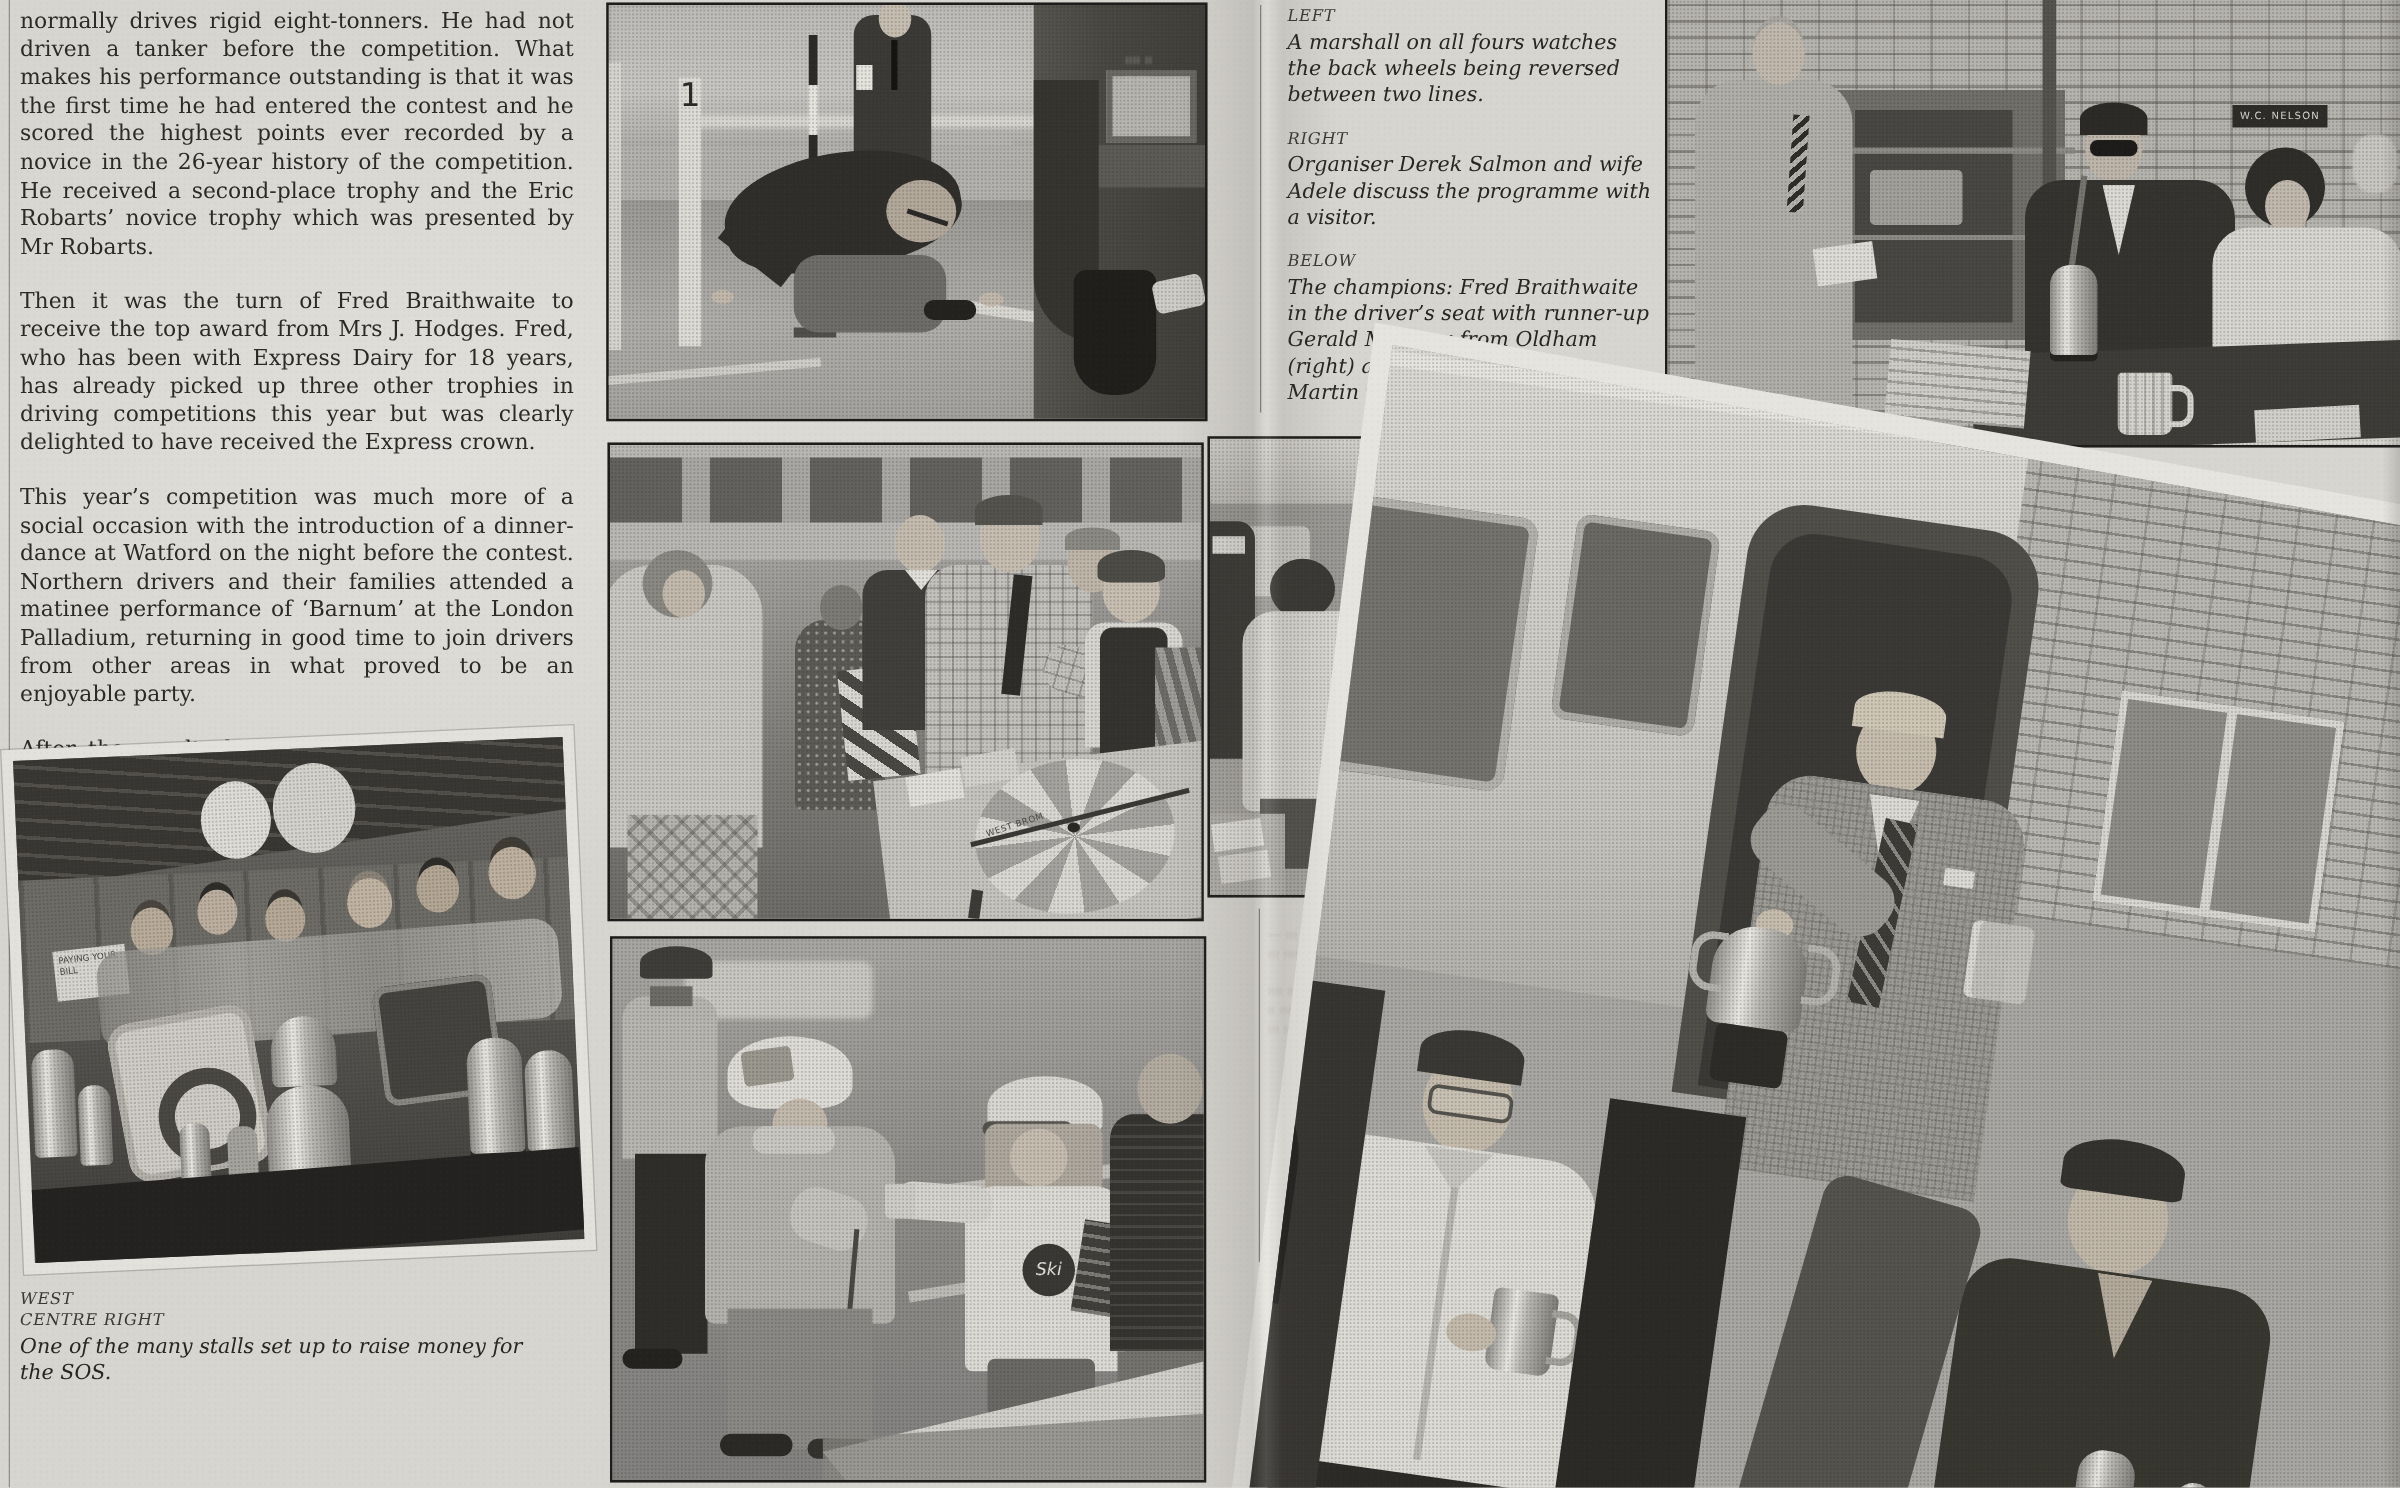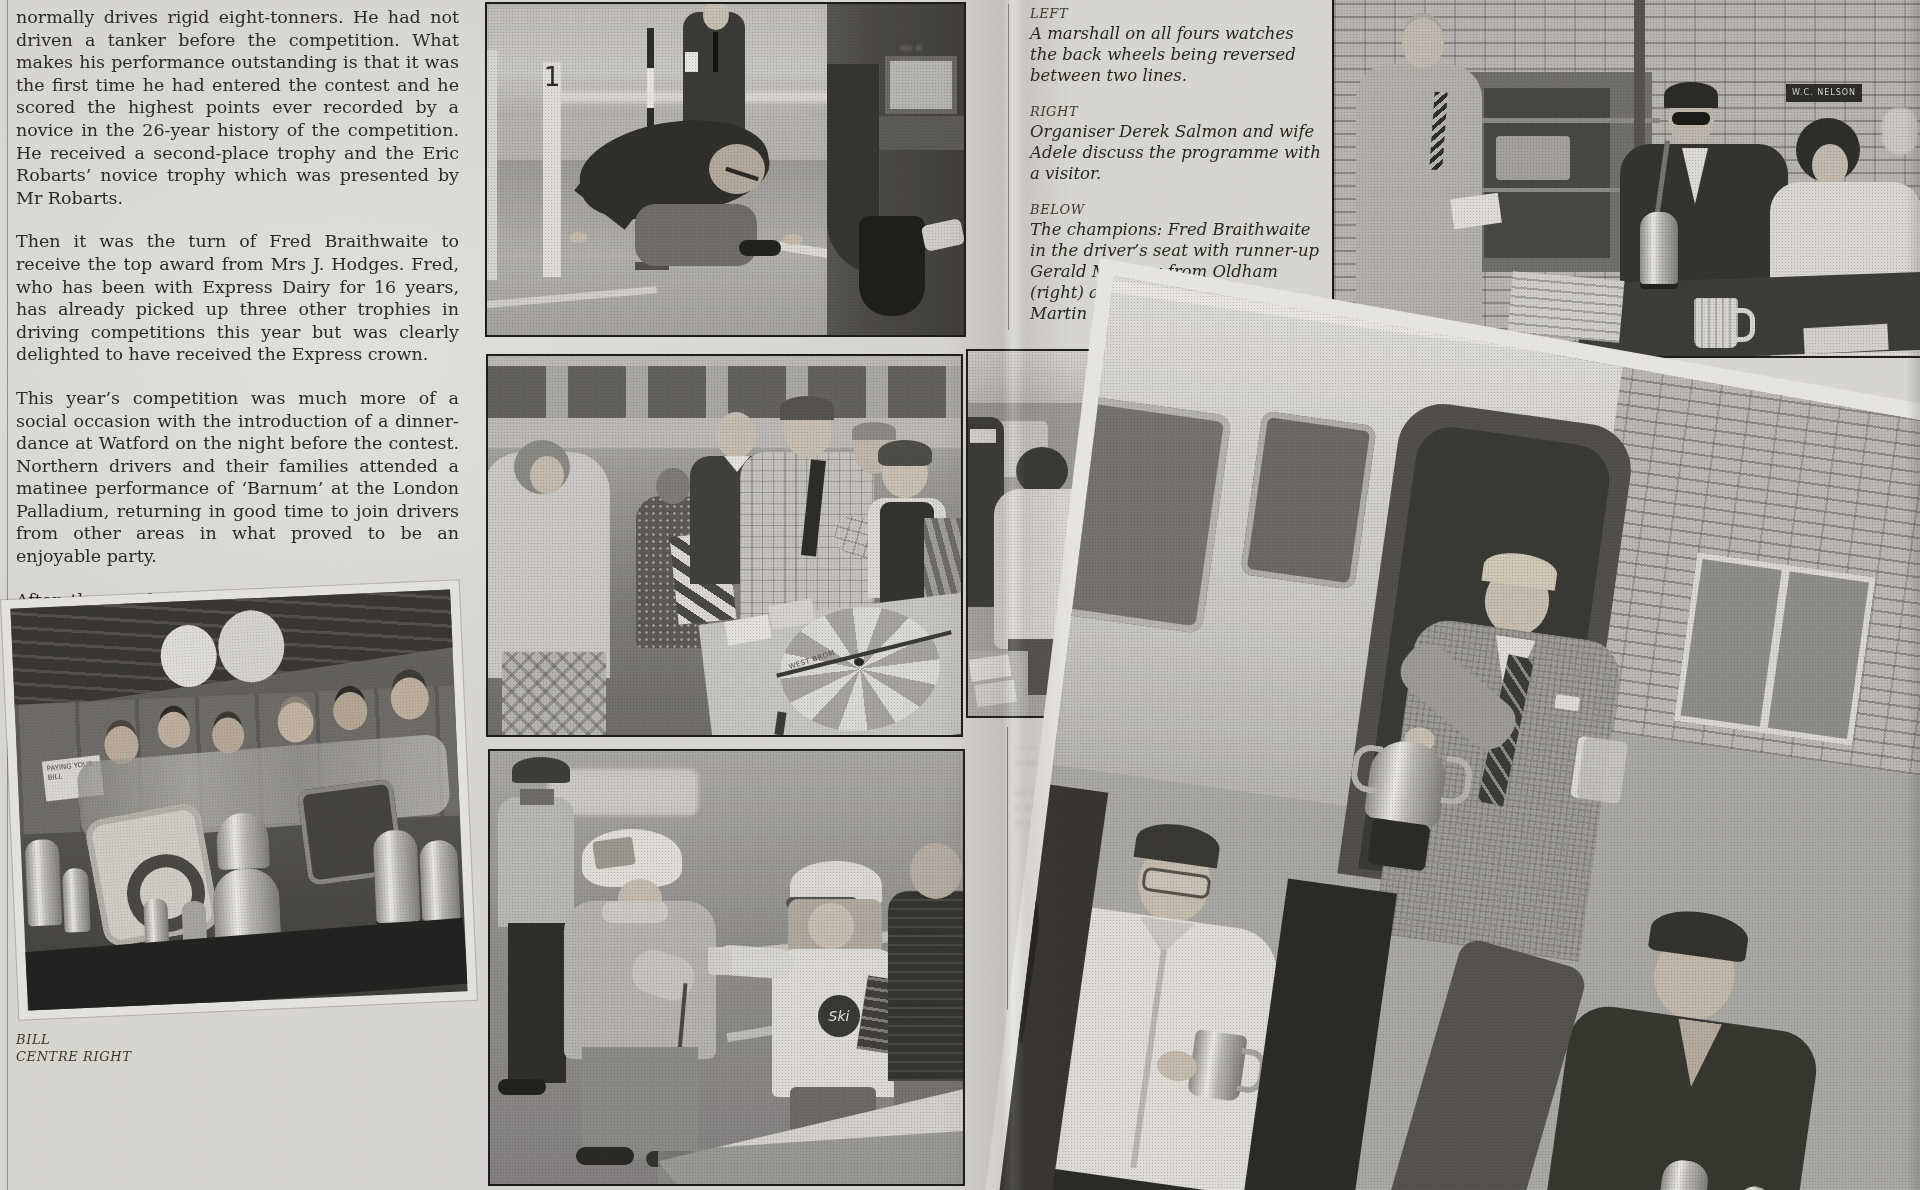--- a/index.html
+++ b/index.html
@@ -42,21 +42,21 @@
     background-image:radial-gradient(rgba(110,105,98,.10) .8px, transparent 1px);background-size:5px 5px;}
   .edge-r{right:0;top:0;width:14px;height:1190px;z-index:6;background:linear-gradient(90deg,rgba(60,57,52,0),rgba(60,57,52,.18));pointer-events:none;}
 </style>
 </head>
 <body>
 
 <div class="a rule" style="left:7px;top:0;height:1190px;opacity:.75;"></div>
 
 <div class="a bodycol">
   <p>normally drives rigid eight-tonners. He had not driven a tanker before the competition. What makes his performance outstanding is that it was the first time he had entered the contest and he scored the highest points ever recorded by a novice in the 26-year history of the competition. He received a second-place trophy and the Eric Robarts’ novice trophy which was presented by Mr Robarts.</p>
-  <p>Then it was the turn of Fred Braithwaite to receive the top award from Mrs J. Hodges. Fred, who has been with Express Dairy for 16 years, has already picked up three other trophies in driving competitions this year but was clearly delighted to have received the Express crown.</p>
+  <p>Then it was the turn of Fred Braithwaite to receive the top award from Mrs J. Hodges. Fred, who has been with Express Dairy for 18 years, has already picked up three other trophies in driving competitions this year but was clearly delighted to have received the Express crown.</p>
   <p>This year’s competition was much more of a social occasion with the introduction of a dinner-dance at Watford on the night before the contest. Northern drivers and their families attended a matinee performance of ‘Barnum’ at the London Palladium, returning in good time to join drivers from other areas in what proved to be an enjoyable party.</p>
   <p>After the results had been announced, Express Dairy chairman Tony Good referred to the presence of two guest celebrities — comedian Harry Worth and musical composer Ron Goodwin. They were participating to lend support to the Ski SOS appeal.</p>
   <p style="margin-bottom:0;"><span>Having lunched with them and listened to their accounts of the work done by the SOS, Mr Good said he felt Express Dairy was privileged to be associated with this very worthwhile charity</span><span class="endmark">E</span></p>
 </div>
 
 <div class="a photo ht" style="left:485px;top:2px;width:477px;height:331px;">
   <div class="a blur2" style="left:0;top:0;width:477px;height:112px;background:linear-gradient(#bdbbb8,#c8c6c3 60%,#b2b0ad);"></div>
   <div class="a blur2" style="left:60px;top:88px;width:417px;height:10px;background:#d8d6d1;"></div>
   <div class="a blur2" style="left:398px;top:92px;width:0px;height:0px;"></div>
   <div class="a blur2" style="left:247px;top:103px;width:78px;height:32px;border-radius:10px 14px 4px 4px;background:#b7b5b2;"></div>
@@ -189,22 +189,23 @@
     <div class="a silver" style="left:196px;top:214px;width:52px;height:56px;border-radius:50% 50% 10% 10%;"></div>
     <div class="a silver" style="left:190px;top:270px;width:66px;height:74px;border-radius:30px 30px 6px 6px;box-shadow:0 6px 0 #2b2a27;"></div>
     <div class="a silver" style="left:352px;top:238px;width:44px;height:92px;border-radius:20px 20px 4px 4px;box-shadow:0 6px 0 #2b2a27;"></div>
     <div class="a silver" style="left:398px;top:250px;width:38px;height:80px;border-radius:18px 18px 4px 4px;"></div>
     <div class="a silver" style="left:120px;top:296px;width:24px;height:46px;border-radius:10px 10px 3px 3px;box-shadow:38px 4px 0 #a5a39e;"></div>
     <div class="a" style="left:0;top:336px;width:440px;height:66px;background:#232220;transform:rotate(-2deg);"></div>
   </div>
 </div>
 
 <div class="a cap" style="left:16px;top:1032px;width:420px;">
-  <p class="lbl">BILL</p>
+  <p class="lbl">WEST</p>
   <p class="lbl">CENTRE RIGHT</p>
+  <p class="txt">One of the many stalls set up to raise money for the SOS.</p>
 
 </div>
 
 <div class="a rule" style="left:1008px;top:4px;height:326px;"></div>
 <div class="a rule" style="left:1007px;top:727px;height:283px;"></div>
 
 <div class="a cap" style="left:1030px;top:6px;width:292px;">
   <p class="lbl">LEFT</p>
   <p class="txt">A marshall on all fours watches the back wheels being reversed between two lines.</p>
   <p class="lbl">RIGHT</p>

